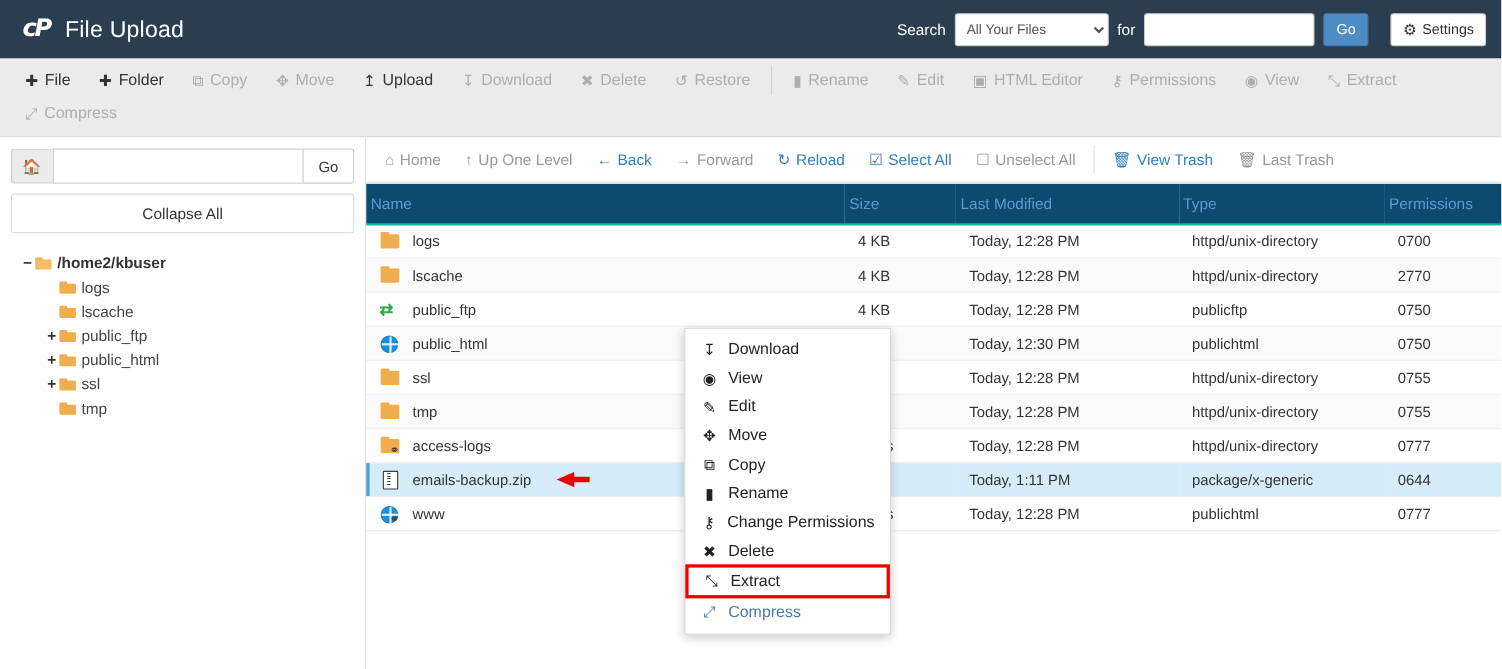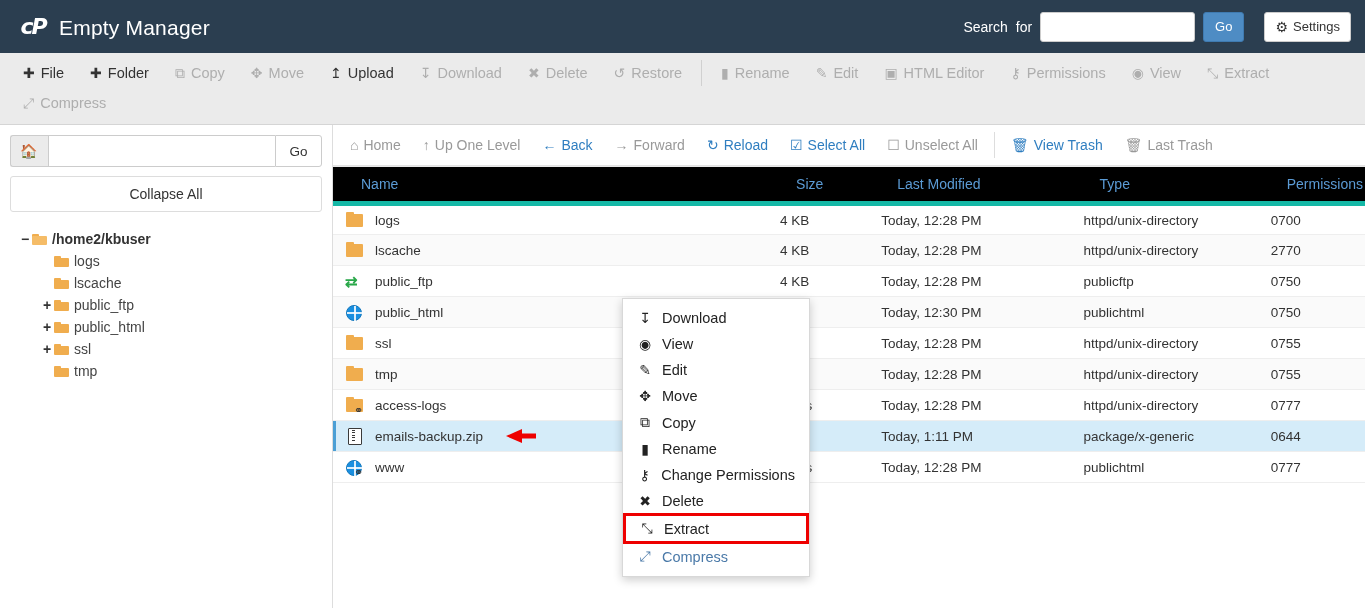--- a/index.html
+++ b/index.html
@@ -190,29 +190,29 @@
   .nav-item.active { color: #2f7ec0; }
   .nav-item.muted { color: #999; cursor: default; }
   .nav-sep { width: 1px; height: 26px; background: #ddd; margin: 0 5px; }
 
   table.filetable {
     width: 100%;
     border-collapse: collapse;
     table-layout: fixed;
   }
   table.filetable th {
-    background: #000000;
-    border-bottom: 5px solid #14b8a6;
+    background: #0c4a6e;
+    border-bottom: 2px solid #14b8a6;
     border-top: 1px solid #e8e8e8;
     color: #5b9bd5;
     font-weight: normal;
     font-size: 14px;
     text-align: left;
     height: 37px;
-    padding: 0 28px;
+    padding: 0 4px;
     cursor: pointer;
   }
   table.filetable td {
     height: 31px;
     padding: 0 12px;
     font-size: 13.5px;
     color: #333;
     border-bottom: 1px solid #eeeeee;
     overflow: hidden;
     white-space: nowrap;
@@ -307,25 +307,28 @@
     position: relative;
   }
   .ctx-ic { width: 16px; text-align: center; display: inline-block; font-size: 14px; }
 </style>
 </head>
 <body>
 
 <div class="topbar">
   <div class="brand">
     <span class="cp-logo">cP</span>
-    <span class="brand-title">Empty Manager</span>
+    <span class="brand-title">File Upload</span>
   </div>
 
   <div class="search-area">
     <span class="search-label">Search</span>
+    <select class="search-select">
+      <option>All Your Files</option>
+    </select>
     <span class="search-label">for</span>
     <input class="search-input" type="text" value="" style="">
     <button class="go-btn">Go</button>
     <button class="settings-btn">
       <span class="ic">⚙</span>
       <span>Settings</span>
     </button>
   </div>
 </div>
 

